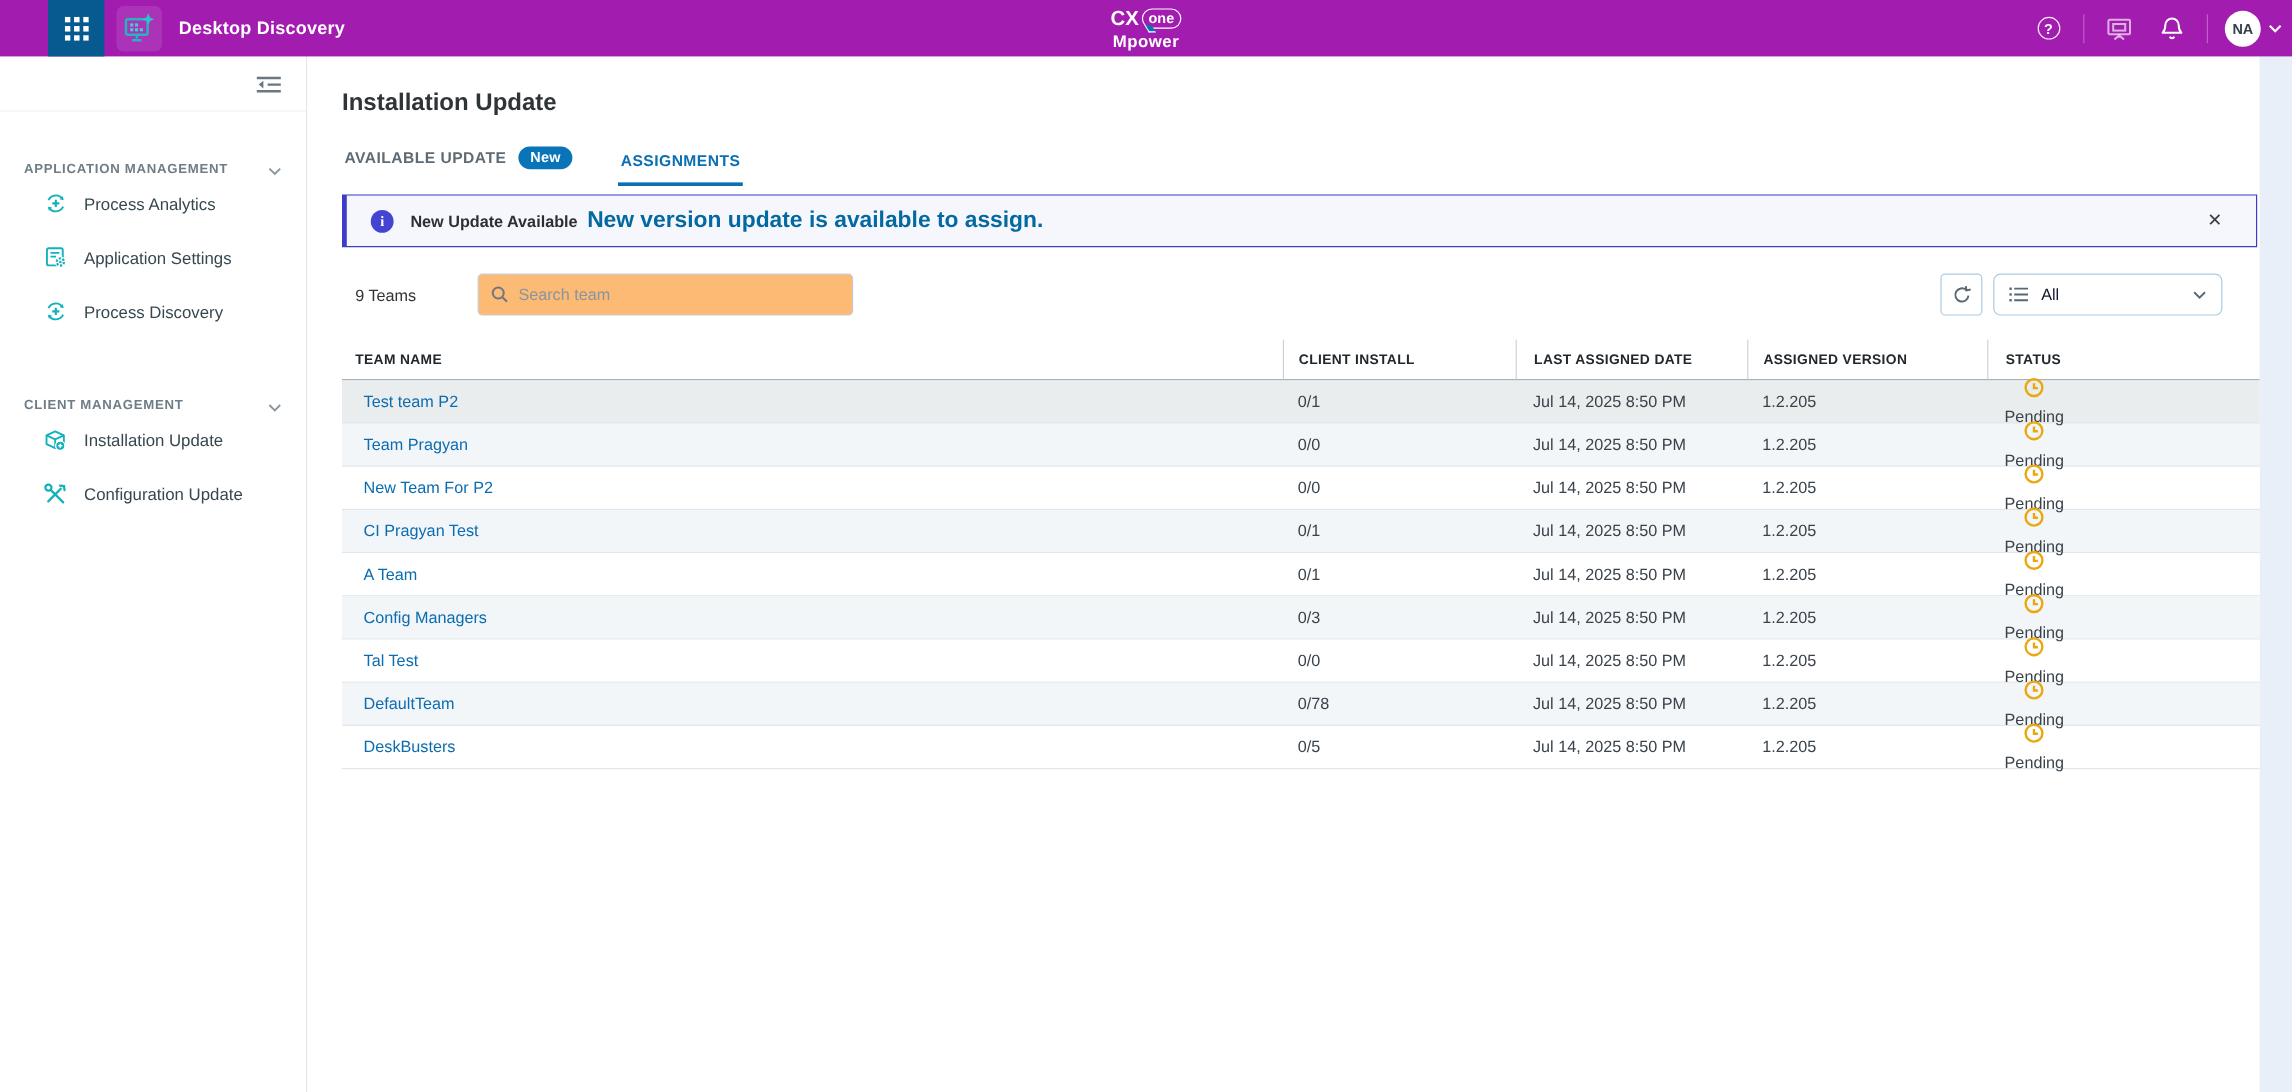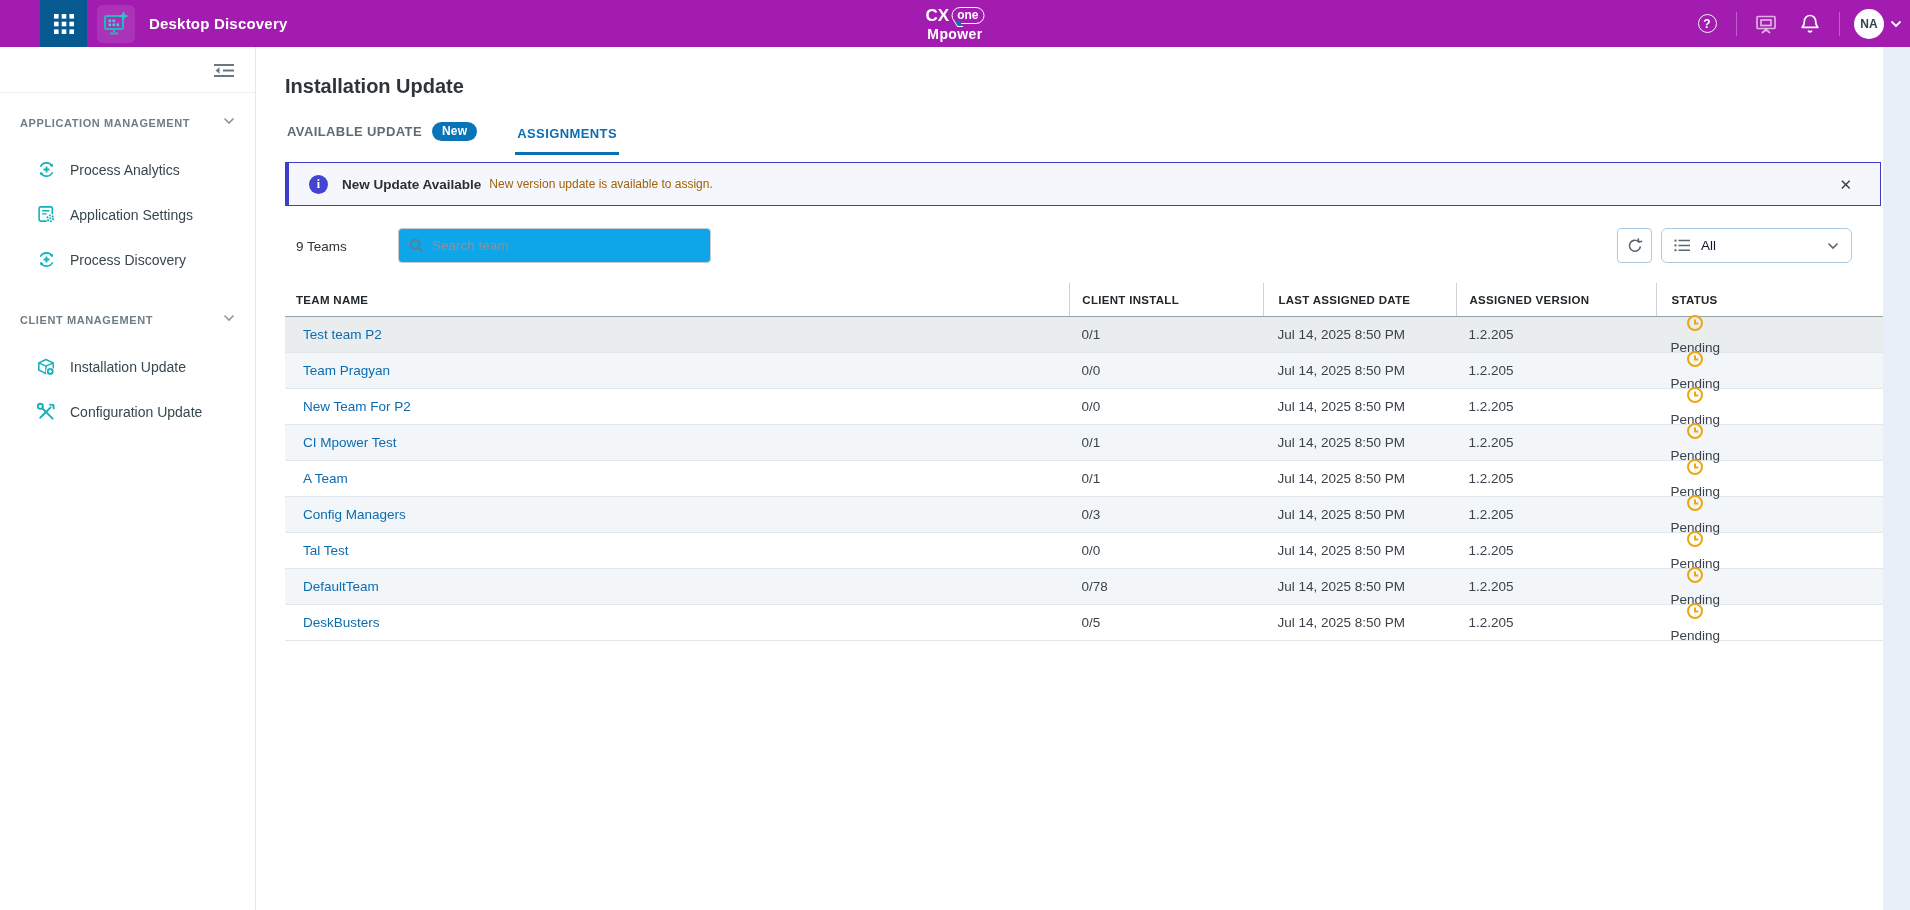--- a/index.html
+++ b/index.html
@@ -22,44 +22,44 @@
   .tb-icon-btn { width:30px; height:30px; display:flex; align-items:center; justify-content:center; cursor:pointer; }
   .tb-divider { width:1px; height:24px; background:rgba(255,255,255,0.30); }
   .help-circle { width:19px; height:19px; border:1.6px solid rgba(255,255,255,0.92); border-radius:50%; color:#fff; font-size:12px; font-weight:bold; display:flex; align-items:center; justify-content:center; }
   .avatar { width:30px; height:30px; border-radius:50%; background:#fff; color:#33424d; font-size:12px; font-weight:bold; display:flex; align-items:center; justify-content:center; }
   .user-menu { display:flex; align-items:center; gap:6px; cursor:pointer; }
 
   
   .sidebar { position:absolute; top:47px; left:0; width:256px; height:863px; background:#fff; border-right:1px solid #e4e7ea; }
   .sidebar-top { height:46px; border-bottom:1px solid #eef1f3; position:relative; }
   .collapse-btn { position:absolute; right:18px; top:11px; width:26px; height:24px; display:flex; align-items:center; justify-content:center; cursor:pointer; }
-  .side-section-header { display:flex; align-items:flex-start; justify-content:space-between; padding:0 20px; height:30px; margin-top:24px; cursor:pointer; }
+  .side-section-header { display:flex; align-items:flex-end; justify-content:space-between; padding:0 20px; height:30px; margin-top:24px; cursor:pointer; }
   .side-section-label { font-size:11px; font-weight:bold; color:#6f7d86; letter-spacing:0.6px; }
   .side-item { display:flex; align-items:center; height:45px; padding:0 36px; cursor:pointer; }
   .side-item .s-icon { width:20px; height:20px; margin-right:14px; display:flex; align-items:center; justify-content:center; flex:0 0 auto; }
   .side-item .s-label { font-size:14px; color:#37474f; }
 
   
   .content { position:absolute; top:47px; left:256px; width:1627px; height:863px; background:#fff; padding:28px 0 0 29px; }
   .page-title { font-size:20px; font-weight:bold; color:#2f3437; }
 
   .tabs { display:flex; align-items:flex-end; gap:36px; margin-top:24px; }
   .tab { display:flex; align-items:center; gap:10px; padding:0 2px 11px 2px; font-size:13px; font-weight:bold; letter-spacing:0.4px; color:#5f6b74; cursor:pointer; border-bottom:3px solid transparent; }
   .tab.active { color:#0a6fb3; border-bottom-color:#0a6fb3; }
   .badge-new { background:#0a74b8; color:#fff; font-size:12px; font-weight:bold; border-radius:10px; padding:2px 10px 3px 10px; letter-spacing:0.2px; }
 
   .banner { margin-top:7px; width:1596px; height:44px; background:#f6f7fd; border:1px solid #3c3cc8; border-left:4px solid #3c3cc8; display:flex; align-items:center; position:relative; }
   .info-icon { width:19px; height:19px; border-radius:50%; background:#4443d2; color:#fff; font-size:12px; font-weight:bold; display:flex; align-items:center; justify-content:center; margin:0 14px 0 20px; flex:0 0 auto; font-family:"Liberation Serif", serif; }
   .banner-title { font-size:13.5px; font-weight:bold; color:#2b2f36; margin-right:8px; }
-  .banner-msg { font-size:12px; color:#a16207; }
+  .banner-msg { font-size:19px; color:#0369a1;font-weight:bold; }
   .banner-close { position:absolute; right:28px; top:50%; transform:translateY(-50%); font-size:15px; color:#3a3f46; cursor:pointer; line-height:1; }
 
   .toolbar { position:relative; margin-top:22px; height:35px; width:1596px; }
   .team-count { position:absolute; left:11px; top:50%; transform:translateY(-50%); font-size:13.5px; color:#333; }
-  .search-box { position:absolute; left:113px; top:0; width:313px; height:35px; border:1px solid #c7ccd1; border-radius:4px; background:#0ea5e9; display:flex; align-items:center; padding:0 10px; }
+  .search-box { position:absolute; left:113px; top:0; width:313px; height:35px; border:1px solid #c7ccd1; border-radius:4px; background:#fdba74; display:flex; align-items:center; padding:0 10px; }
   .search-box input { border:none; outline:none; flex:1; font-size:13.5px; color:#333; margin-left:8px; font-family:"Liberation Sans", sans-serif; background:transparent; }
   .search-box input::placeholder { color:#8795a1; }
   .toolbar-right { position:absolute; right:29px; top:0; display:flex; gap:9px; }
   .refresh-btn { width:35px; height:35px; border:1px solid #aacbe3; border-radius:4px; background:#fff; display:flex; align-items:center; justify-content:center; cursor:pointer; }
   .filter-dd { width:191px; height:35px; border:1px solid #aacbe3; border-radius:6px; background:#fff; display:flex; align-items:center; padding:0 12px; cursor:pointer; }
   .filter-dd .dd-label { font-size:13.5px; color:#0f172a; margin-left:10px; }
   .filter-dd .dd-chevron { margin-left:auto; display:flex; }
 
   
   .table { margin-top:20px; width:1598px; }
@@ -362,21 +362,21 @@
         <svg width="18" height="18" viewBox="0 0 18 18">
           <circle cx="9" cy="9" r="7" fill="none" stroke="#eba70e" stroke-width="2"></circle>
           <path d="M9 5.4 V9.4 H12.3" fill="none" stroke="#eba70e" stroke-width="2"></path>
         </svg>
         <span class="status-text">Pending</span>
       </span>
     </div>
   </div>
           <div class="trow row-alt">
     <div class="td c-team">
-              <a class="team-link">CI Mpower Test</a>
+              <a class="team-link">CI Pragyan Test</a>
             </div>
     <div class="td c-install">0/1</div>
     <div class="td c-date">Jul 14, 2025 8:50 PM</div>
     <div class="td c-version">1.2.205</div>
     <div class="td c-status">
       <span class="status-cell-inner">
         <svg width="18" height="18" viewBox="0 0 18 18">
           <circle cx="9" cy="9" r="7" fill="none" stroke="#eba70e" stroke-width="2"></circle>
           <path d="M9 5.4 V9.4 H12.3" fill="none" stroke="#eba70e" stroke-width="2"></path>
         </svg>

